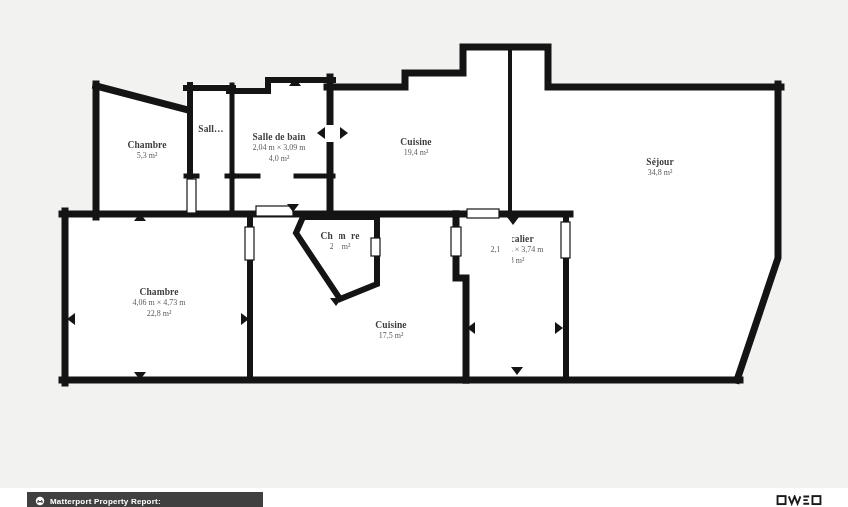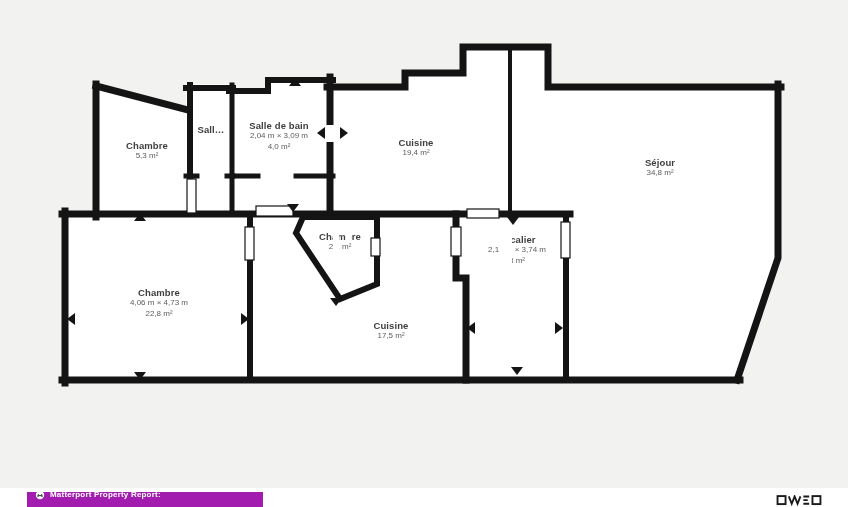--- a/index.html
+++ b/index.html
@@ -4,31 +4,31 @@
 <style>
   html,body{margin:0;padding:0;background:#e9e9e7;}
   .canvas{
     position:relative;width:848px;height:507px;overflow:hidden;
     background:#f2f2f0;
     font-family:"Liberation Sans", sans-serif;
   }
   svg.plan{position:absolute;left:0;top:0;z-index:1;}
   .room-label{
     position:absolute;transform:translateX(-50%);
-    text-align:center;color:#3e3e3e;white-space:nowrap;z-index:2;
+    text-align:center;color:#3e3e3e;white-space:nowrap;z-index:2;font-family:Liberation Serif, serif;
   }
   .room-label .name{display:block;font-weight:bold;font-size:9.5px;line-height:11px;letter-spacing:.1px;}
   .room-label .dims,.room-label .area{display:block;font-size:8px;line-height:10.5px;color:#5c5c5c;}
   .room-label span:empty{display:none;}
   .occl{position:absolute;background:#ffffff;z-index:3;}
   .white-strip{position:absolute;left:0;top:488px;width:848px;height:19px;background:#ffffff;z-index:3;}
   .footer-bar{
     position:absolute;left:27px;top:492px;width:236px;height:15px;
-    background:#a21caf;color:#ffffff;display:flex;align-items:center;gap:5px;
-    padding:2px 0 12px 8px;box-sizing:border-box;z-index:4;
+    background:#404040;color:#ffffff;display:flex;align-items:flex-end;gap:5px;
+    padding:2px 0 1px 8px;box-sizing:border-box;z-index:4;
   }
   .footer-bar .txt{font-size:8px;font-weight:bold;letter-spacing:.2px;}
   .stamp{position:absolute;left:768px;top:495px;z-index:4;}
 </style>
 </head>
 <body>
 
 <div class="canvas">
 
   <svg class="plan" width="848" height="507" viewBox="0 0 848 507">
@@ -100,21 +100,21 @@
   <div class="room-label" style="left:147px;top:140px">
     <span class="name">Chambre</span>
 
     <span class="area">5,3 m²</span>
   </div>
 
   <div class="room-label" style="left:211px;top:124px">
     <span class="name">Sall…</span>
   </div>
 
-  <div class="room-label" style="left:279px;top:120px">
+  <div class="room-label" style="left:279px;top:132px">
     <span class="name">Salle de bain</span>
     <span class="dims">2,04 m × 3,09 m</span>
     <span class="area">4,0 m²</span>
   </div>
 
   <div class="room-label" style="left:416px;top:137px">
     <span class="name">Cuisine</span>
     <span class="area">19,4 m²</span>
   </div>
 

